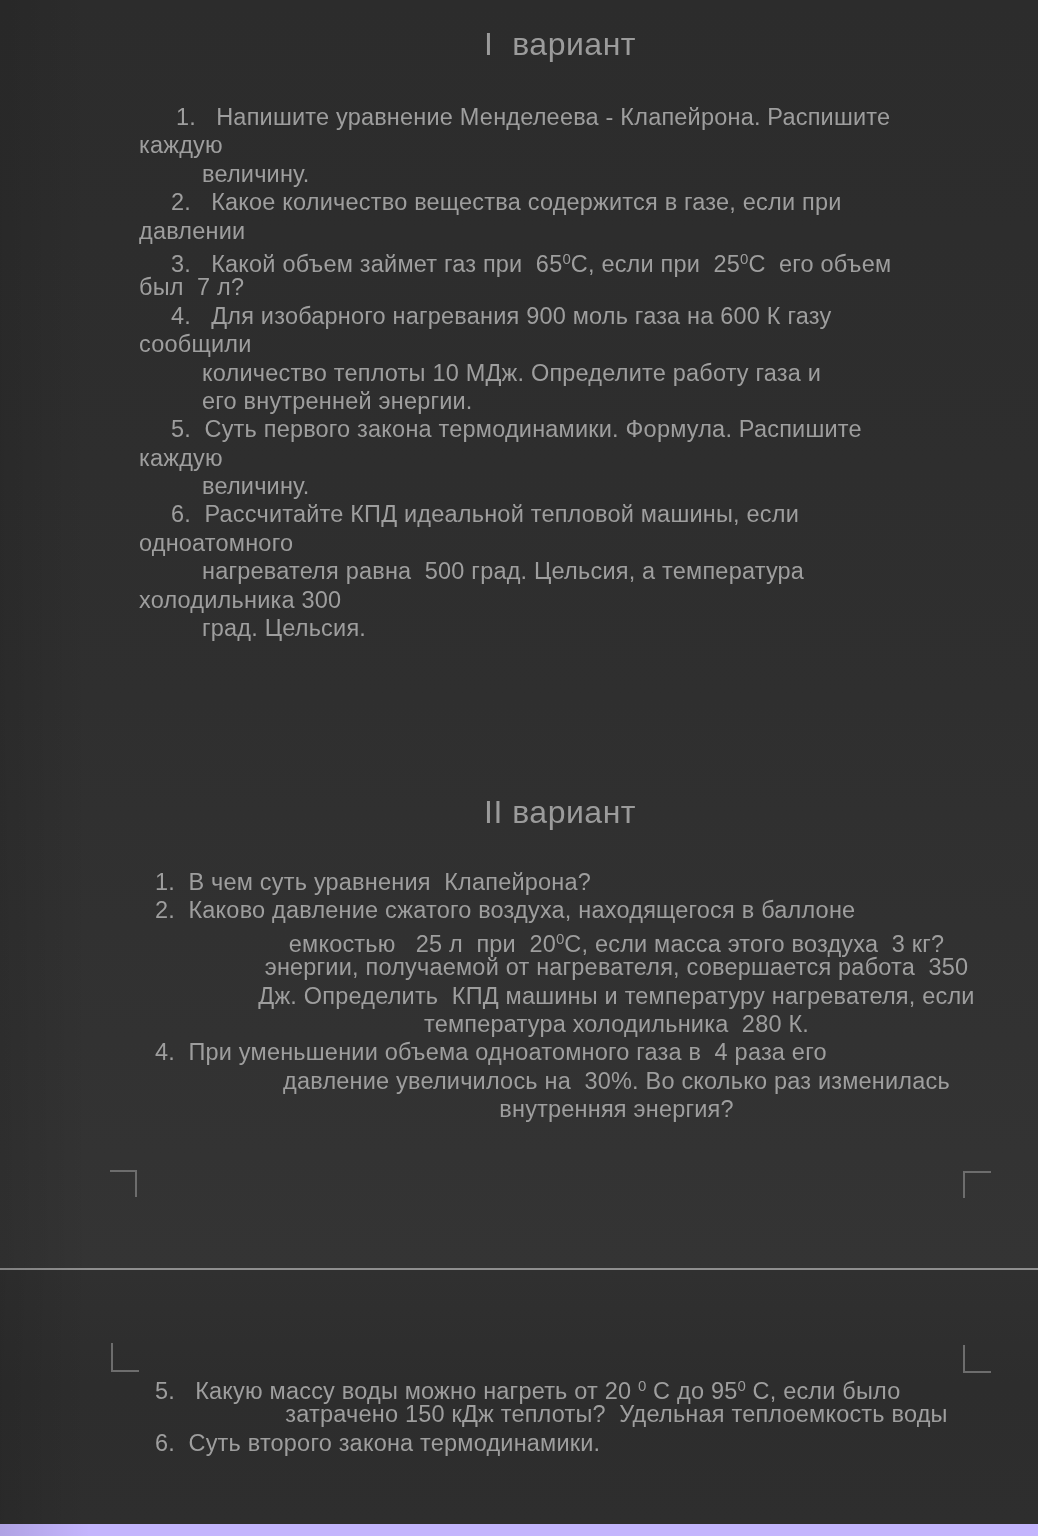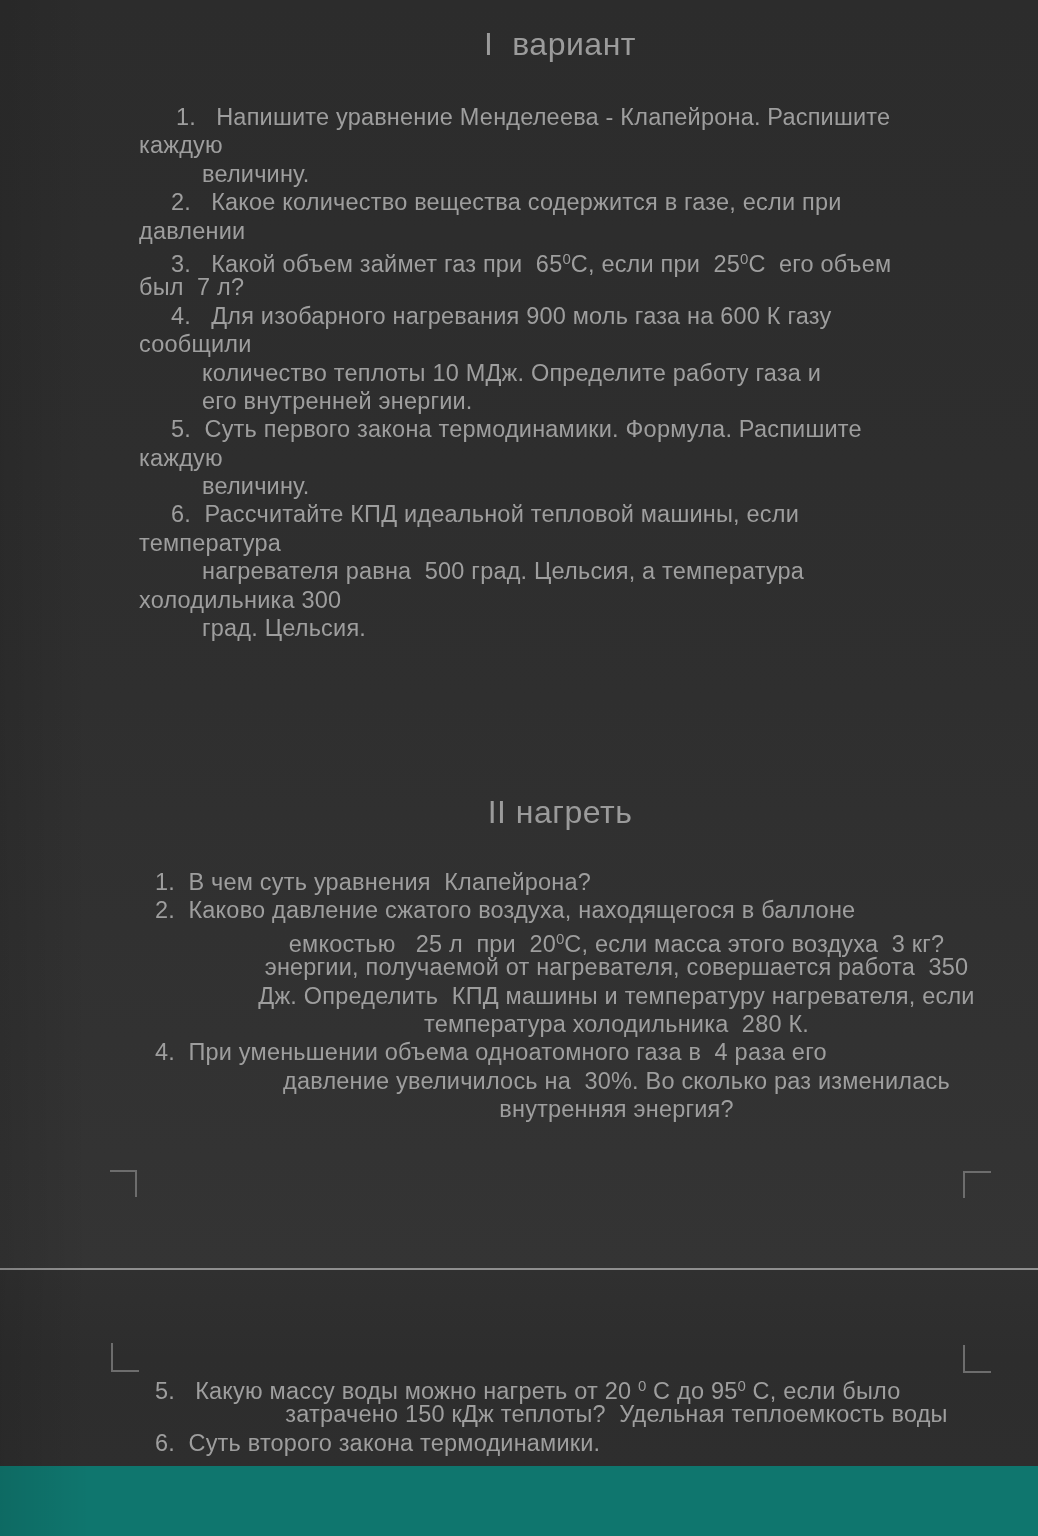--- a/index.html
+++ b/index.html
@@ -1,31 +1,31 @@
 <!DOCTYPE html>
 <html><head>
 <meta charset="utf-8">
 <style>
   html, body { margin: 0; padding: 0; background: #222; }
   .screen {
     position: relative;
     width: 1038px;
     height: 1536px;
     overflow: hidden;
-    background: #0f766e;
+    background: #c4b5fd;
     font-family: "Liberation Sans", sans-serif;
     color: #9e9e9e;
   }
   
   .page1 {
     position: absolute; left: 0; top: 0; width: 1038px; height: 1268px;
     background: linear-gradient(180deg, #2c2c2c 0%, #2f2f2f 55%, #343434 100%);
   }
   .page2 {
-    position: absolute; left: 0; top: 1270px; width: 1038px; height: 196px;
+    position: absolute; left: 0; top: 1270px; width: 1038px; height: 254px;
     background: linear-gradient(180deg, #303030 0%, #2d2d2d 45%, #2e2e2e 100%);
   }
   .divider {
     position: absolute; left: 0; top: 1268px; width: 1038px; height: 2px;
     background: #8f8f8f;
   }
   
   .vignette {
     position: absolute; left: 0; top: 0; width: 90px; height: 1536px;
     background: linear-gradient(90deg, rgba(0,0,0,0.10), rgba(0,0,0,0));
@@ -92,27 +92,27 @@
       <div class="ln a"><span>3.   Какой объем займет газ при  65</span><sup class="sp">0</sup><span>С, если при  25</span><sup class="sp">0</sup><span>С  его объем</span></div>
       <div class="ln b"><span>был  7 л?</span></div>
       <div class="ln a"><span>4.   Для изобарного нагревания 900 моль газа на 600 К газу</span></div>
       <div class="ln b"><span>сообщили</span></div>
       <div class="ln c"><span>количество теплоты 10 МДж. Определите работу газа и</span></div>
       <div class="ln c"><span>его внутренней энергии.</span></div>
       <div class="ln a"><span>5.  Суть первого закона термодинамики. Формула. Распишите</span></div>
       <div class="ln b"><span>каждую</span></div>
       <div class="ln c"><span>величину.</span></div>
       <div class="ln a"><span>6.  Рассчитайте КПД идеальной тепловой машины, если</span></div>
-      <div class="ln b"><span>температура</span></div>
+      <div class="ln b"><span>одноатомного</span></div>
       <div class="ln c"><span>нагревателя равна  500 град. Цельсия, а температура</span></div>
       <div class="ln b"><span>холодильника 300</span></div>
       <div class="ln c"><span>град. Цельсия.</span></div>
     </div>
 
-    <h1 class="vtitle t2">II нагреть</h1>
+    <h1 class="vtitle t2">II вариант</h1>
 
     <div class="lines v2a">
       <div class="ln d"><span>1.  В чем суть уравнения  Клапейрона?</span></div>
       <div class="ln d"><span>2.  Каково давление сжатого воздуха, находящегося в баллоне</span></div>
       <div class="ln e"><span>емкостью   25 л  при  20</span><sup class="sp">0</sup><span>С, если масса этого воздуха  3 кг?</span></div>
       <div class="ln e"><span>энергии, получаемой от нагревателя, совершается работа  350</span></div>
       <div class="ln e"><span>Дж. Определить  КПД машины и температуру нагревателя, если</span></div>
       <div class="ln e"><span>температура холодильника  280 К.</span></div>
       <div class="ln d"><span>4.  При уменьшении объема одноатомного газа в  4 раза его</span></div>
       <div class="ln e"><span>давление увеличилось на  30%. Во сколько раз изменилась</span></div>

